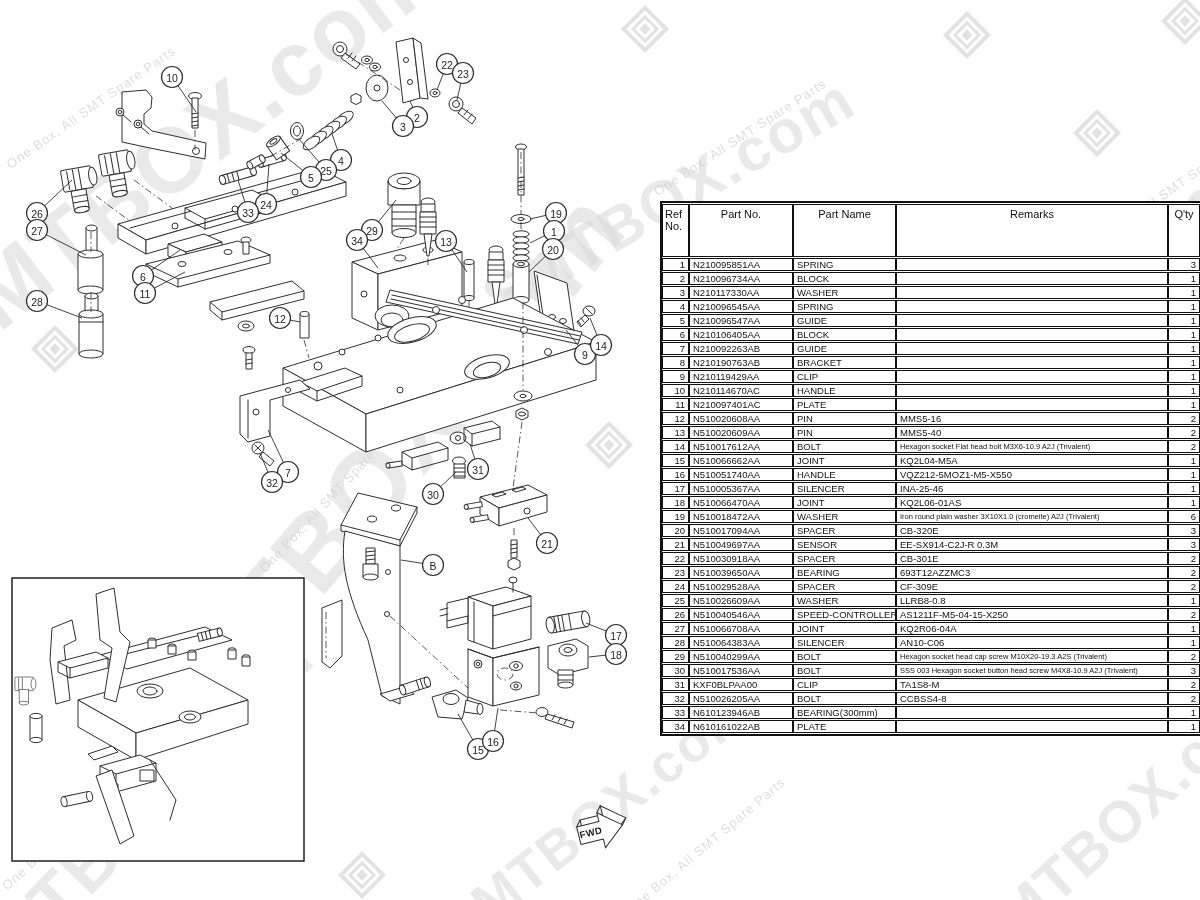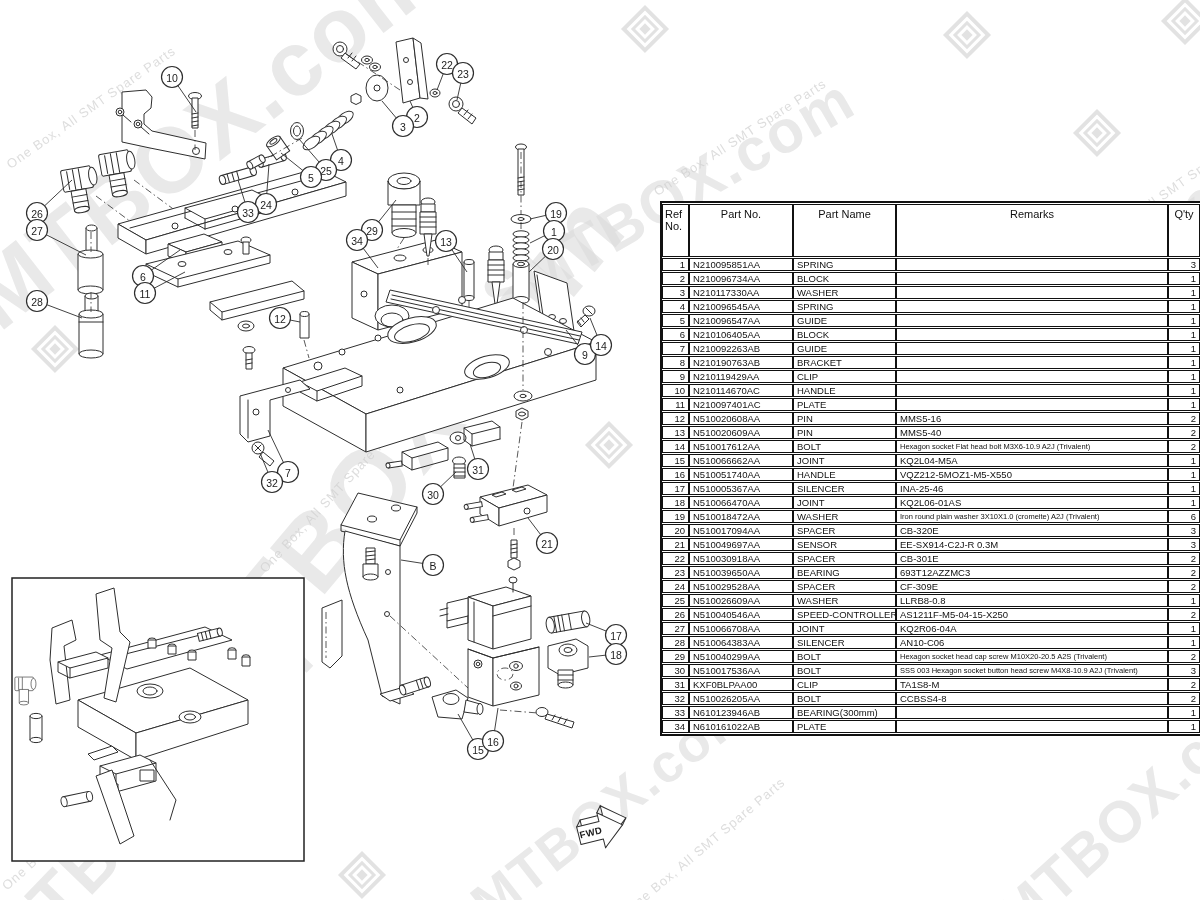--- a/index.html
+++ b/index.html
@@ -897,21 +897,21 @@
           <td class="c-ref">28</td>
           <td class="c-part">N510064383AA</td>
           <td class="c-name">SILENCER</td>
           <td class="c-remarks">AN10-C06</td>
           <td class="c-qty">1</td>
         </tr>
         <tr>
           <td class="c-ref">29</td>
           <td class="c-part">N510040299AA</td>
           <td class="c-name">BOLT</td>
-          <td class="c-remarks small">Hexagon socket head cap screw M10X20-20.5 A2S (Trivalent)</td>
+          <td class="c-remarks small">Hexagon socket head cap screw M10X20-19.3 A2S (Trivalent)</td>
           <td class="c-qty">2</td>
         </tr>
         <tr>
           <td class="c-ref">30</td>
           <td class="c-part">N510017536AA</td>
           <td class="c-name">BOLT</td>
           <td class="c-remarks small">SSS 003 Hexagon socket button head screw M4X8-10.9 A2J (Trivalent)</td>
           <td class="c-qty">3</td>
         </tr>
         <tr>

